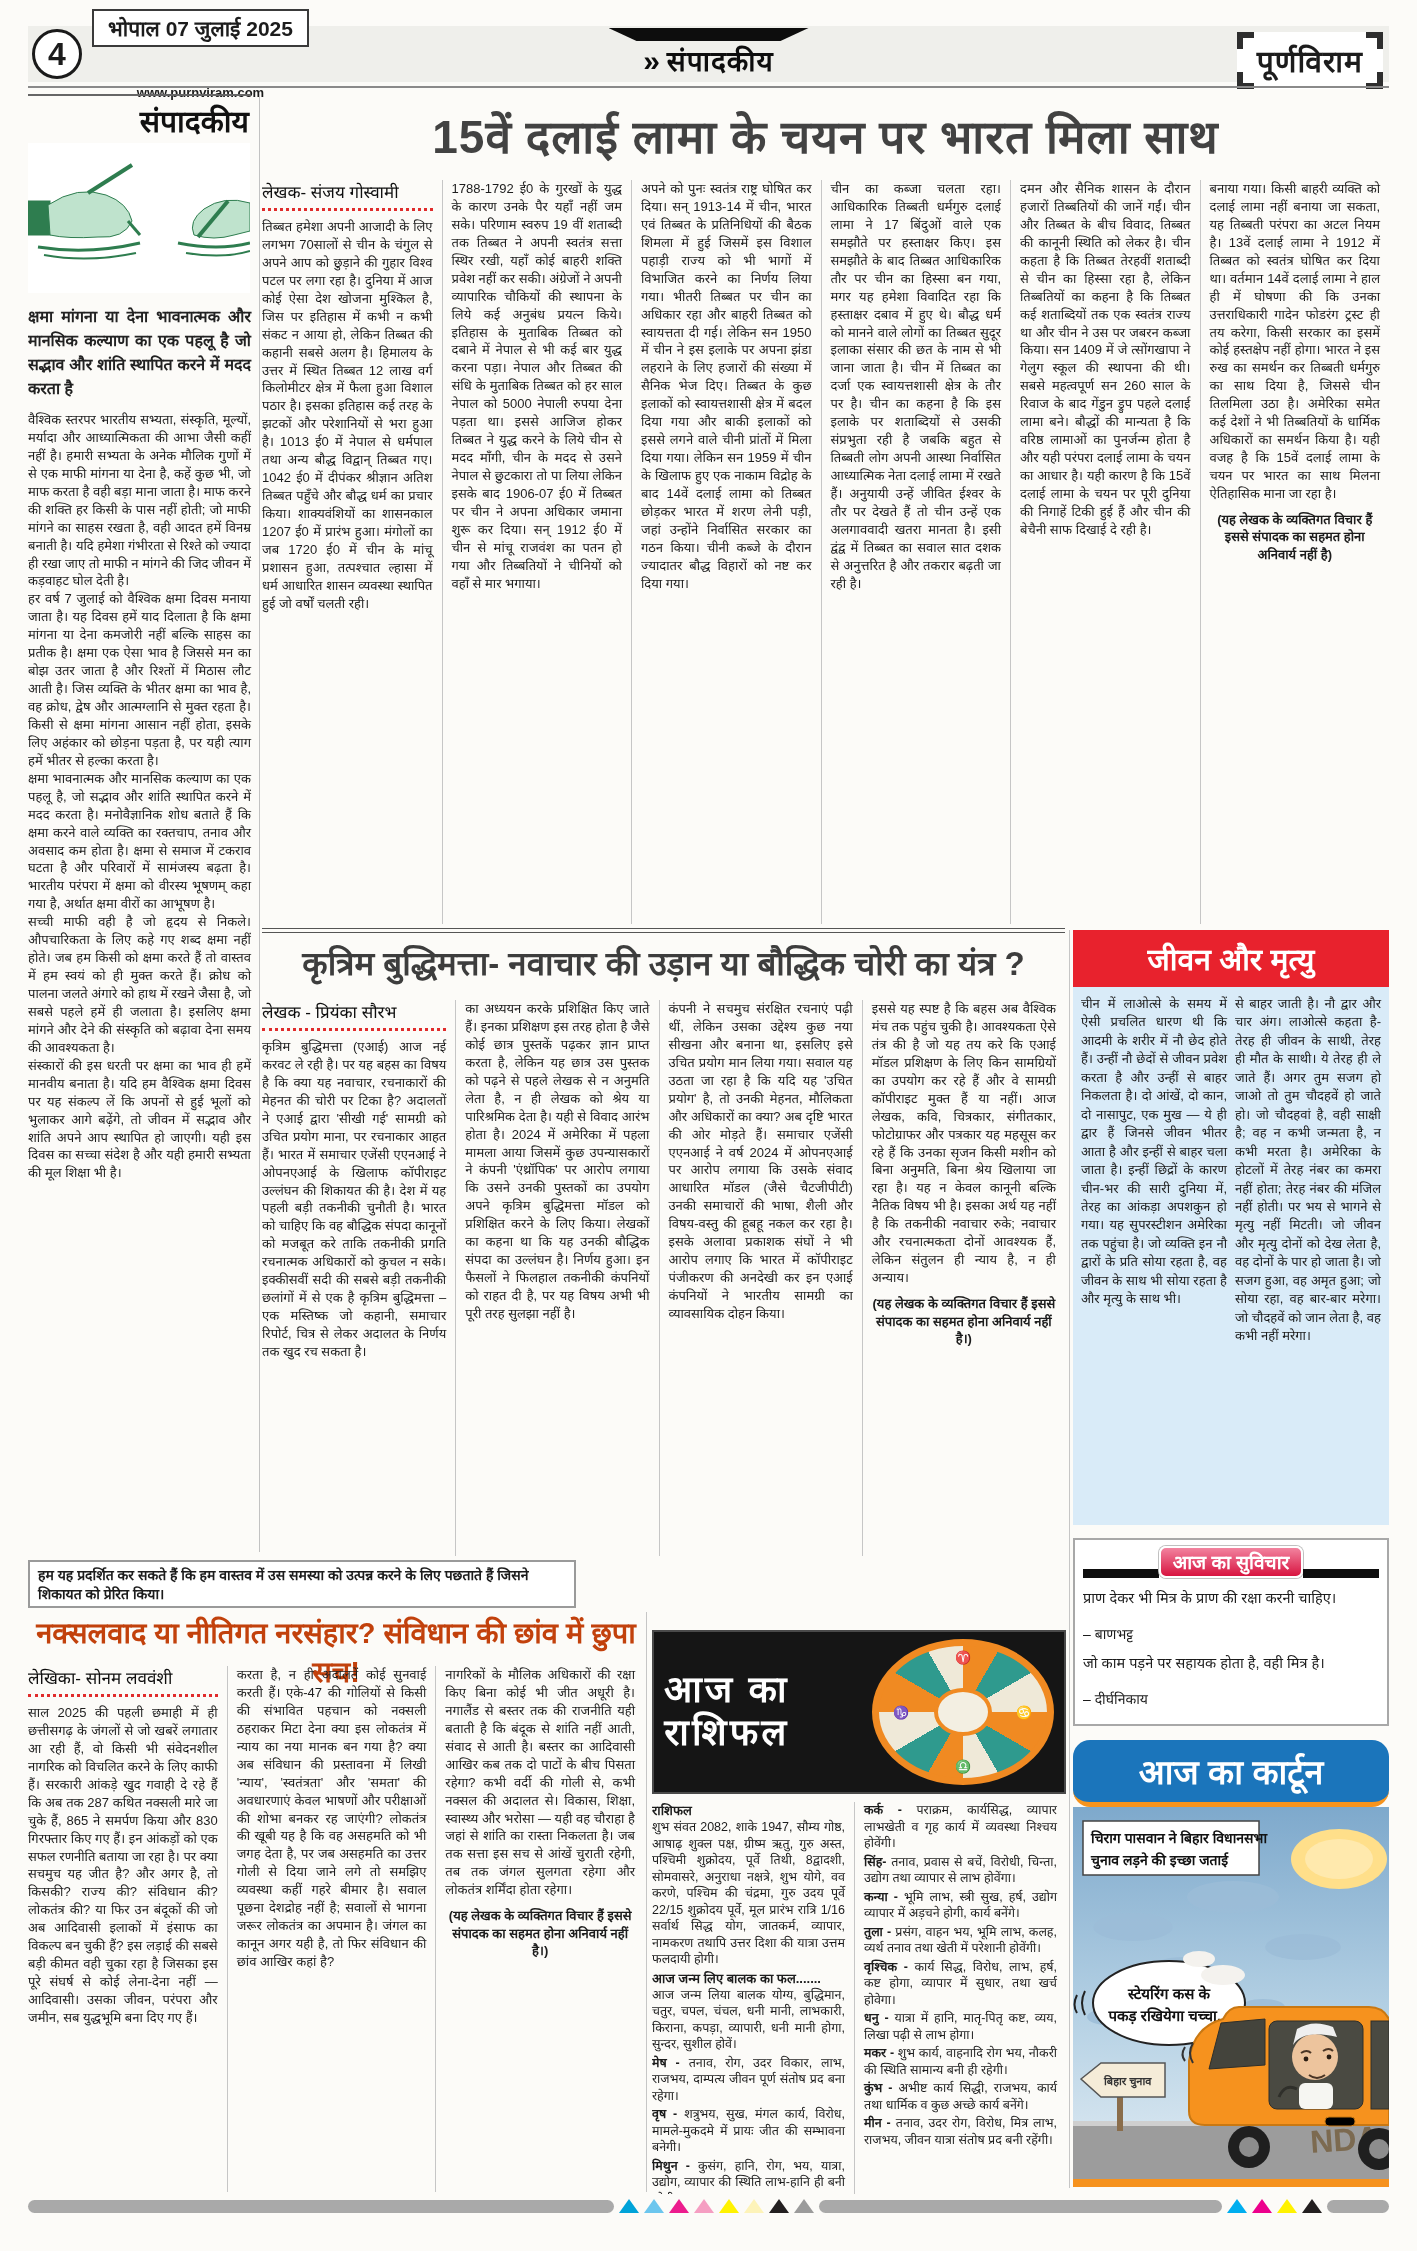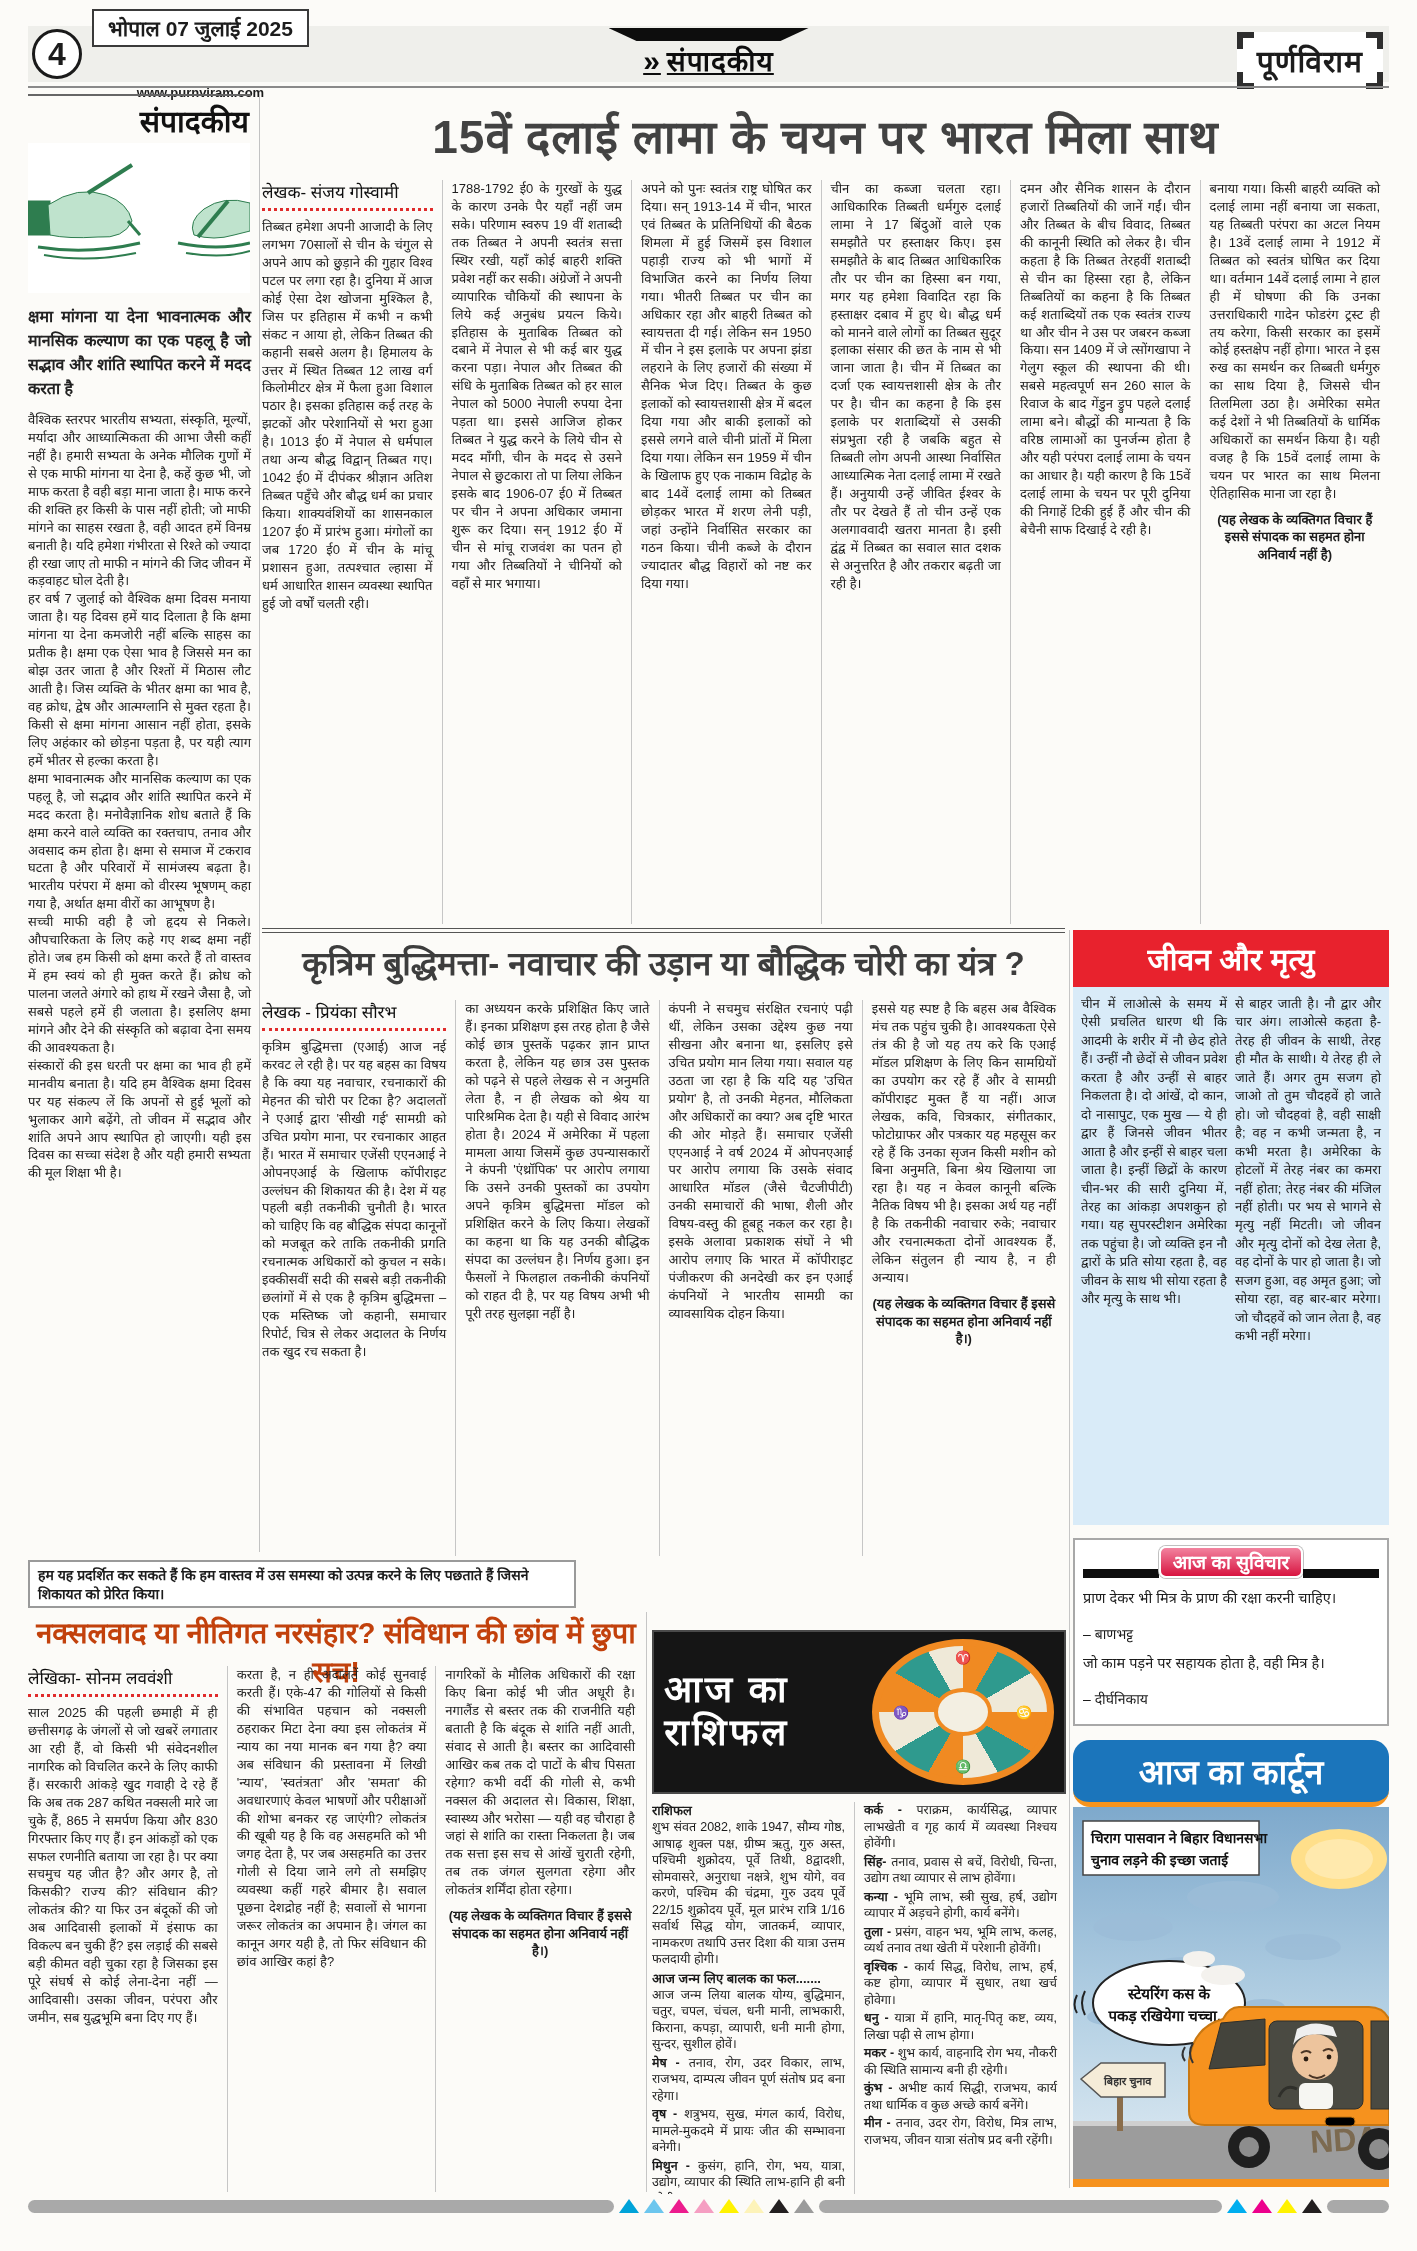--- a/index.html
+++ b/index.html
@@ -7,21 +7,21 @@
   #page { position:relative; width:1417px; height:2251px; background:#fcfbf8; margin:0 auto; overflow:hidden; color:#1c1c1c; }
 
   
   .header { position:absolute; left:28px; top:26px; width:1361px; height:56px; background:#efefeb; display:flex; align-items:center; }
   .pgnum { width:50px; height:50px; border:3px solid #1a1a1a; border-radius:50%; display:flex; align-items:center; justify-content:center; font-size:32px; font-weight:800; background:#fff; margin-left:4px; }
   .datewrap { display:flex; flex-direction:column; align-items:center; margin-left:10px;gap:36px; }
   .datebox { border:2px solid #3a3a3a; background:#fff; padding:3px 14px; font-weight:800; font-size:21px; white-space:nowrap; }
   .site { font-weight:700; font-size:13px; margin-top:2px; }
   .ribbon { position:absolute; left:50%; transform:translateX(-50%); top:2px; text-align:center; }
   .flag { width:200px; height:13px; background:#0d0d0d; clip-path:polygon(0 0,100% 0,86% 100%,14% 100%); margin:0 auto; }
-  .section-title { font-size:28px; font-weight:800; color:#0d0d0d; letter-spacing:1px;text-decoration:underline; }
+  .section-title { font-size:28px; font-weight:800; color:#0d0d0d; letter-spacing:1px; }
   .chev { font-size:30px; font-weight:800; margin-right:6px; }
   .masthead { position:absolute; right:6px; top:6px; padding:8px 20px; font-size:30px; font-weight:800; letter-spacing:1px; background:#fff; }
   .corner { position:absolute; width:17px; height:17px; border:0 solid #2e2e2e; }
   .c-tl{ top:0;left:0;border-top-width:6px;border-left-width:6px; }
   .c-tr{ top:0;right:0;border-top-width:6px;border-right-width:6px; }
   .c-bl{ bottom:0;left:0;border-bottom-width:6px;border-left-width:6px; }
   .c-br{ bottom:0;right:0;border-bottom-width:6px;border-right-width:6px; }
   .toprule { position:absolute; left:28px; top:86px; width:1361px; height:0; border-top:2px solid #8a8a8a; }
 
   

